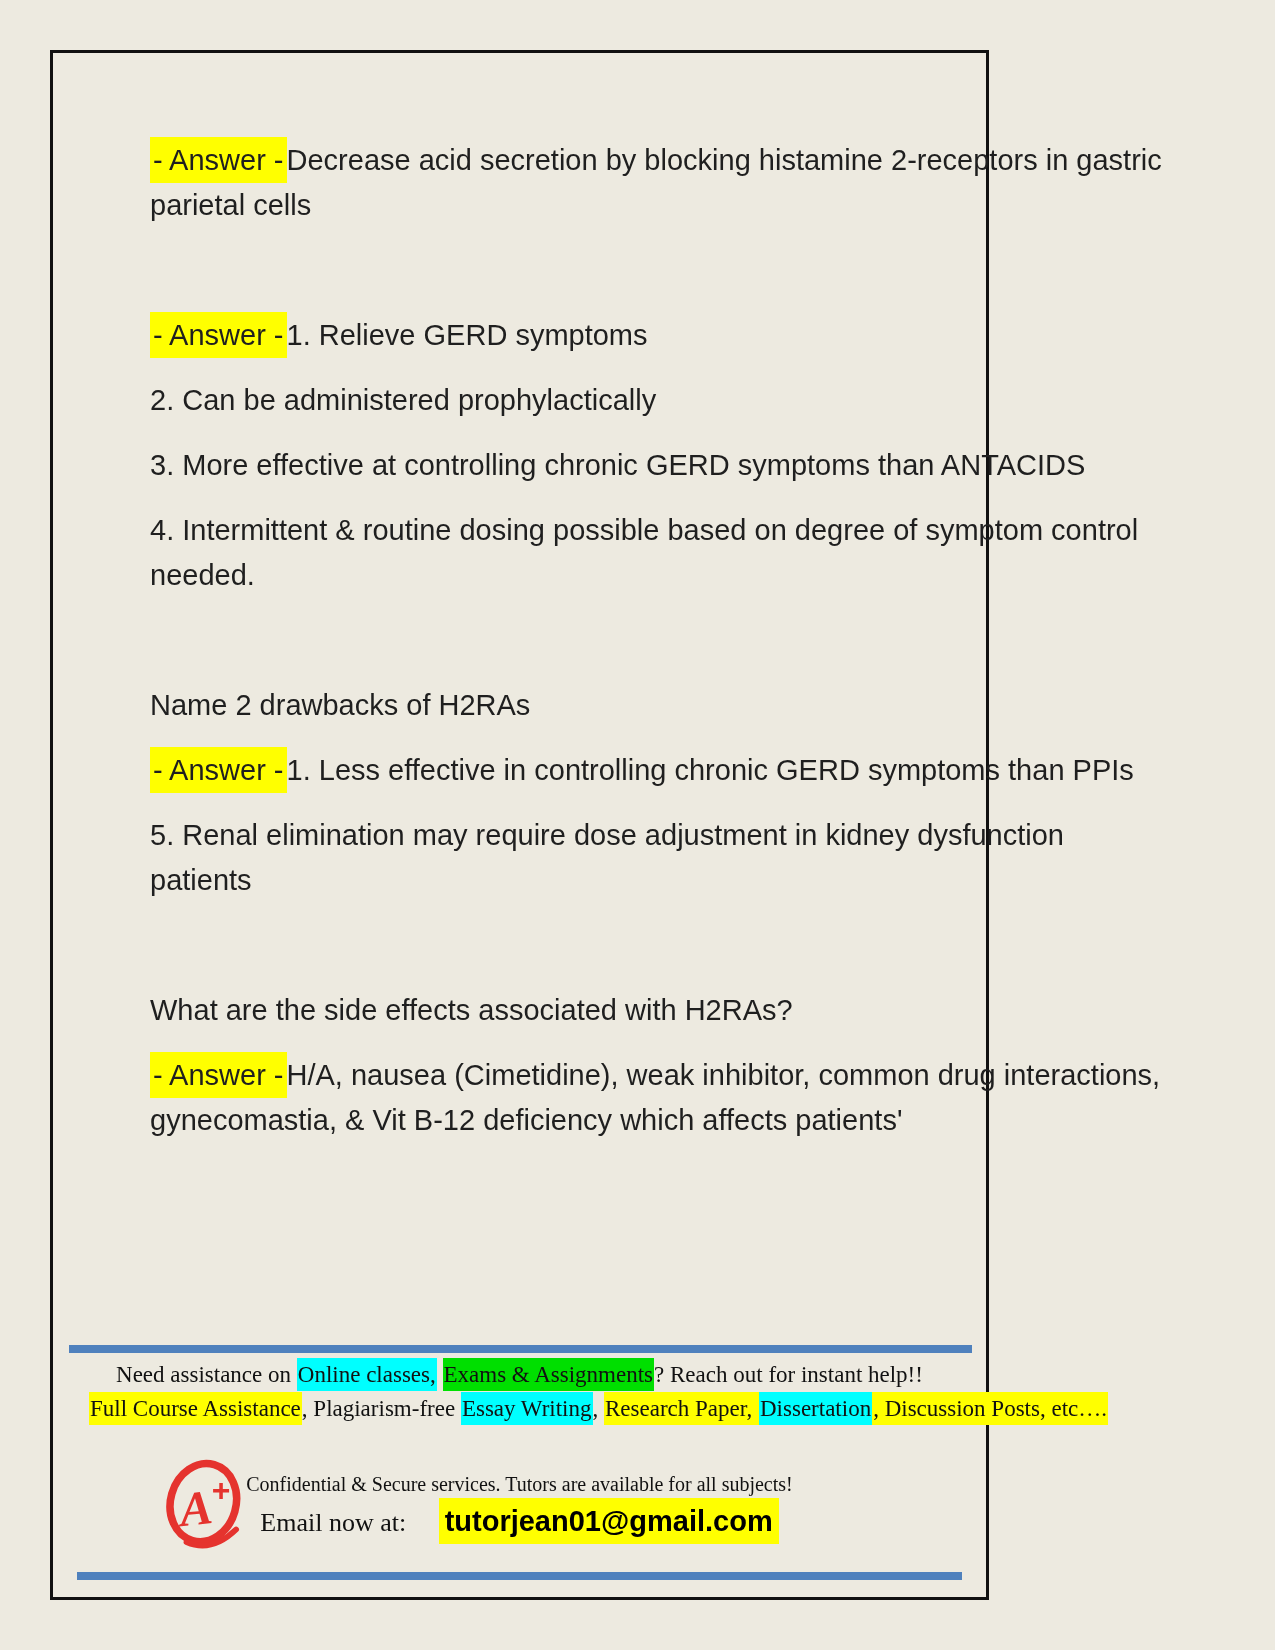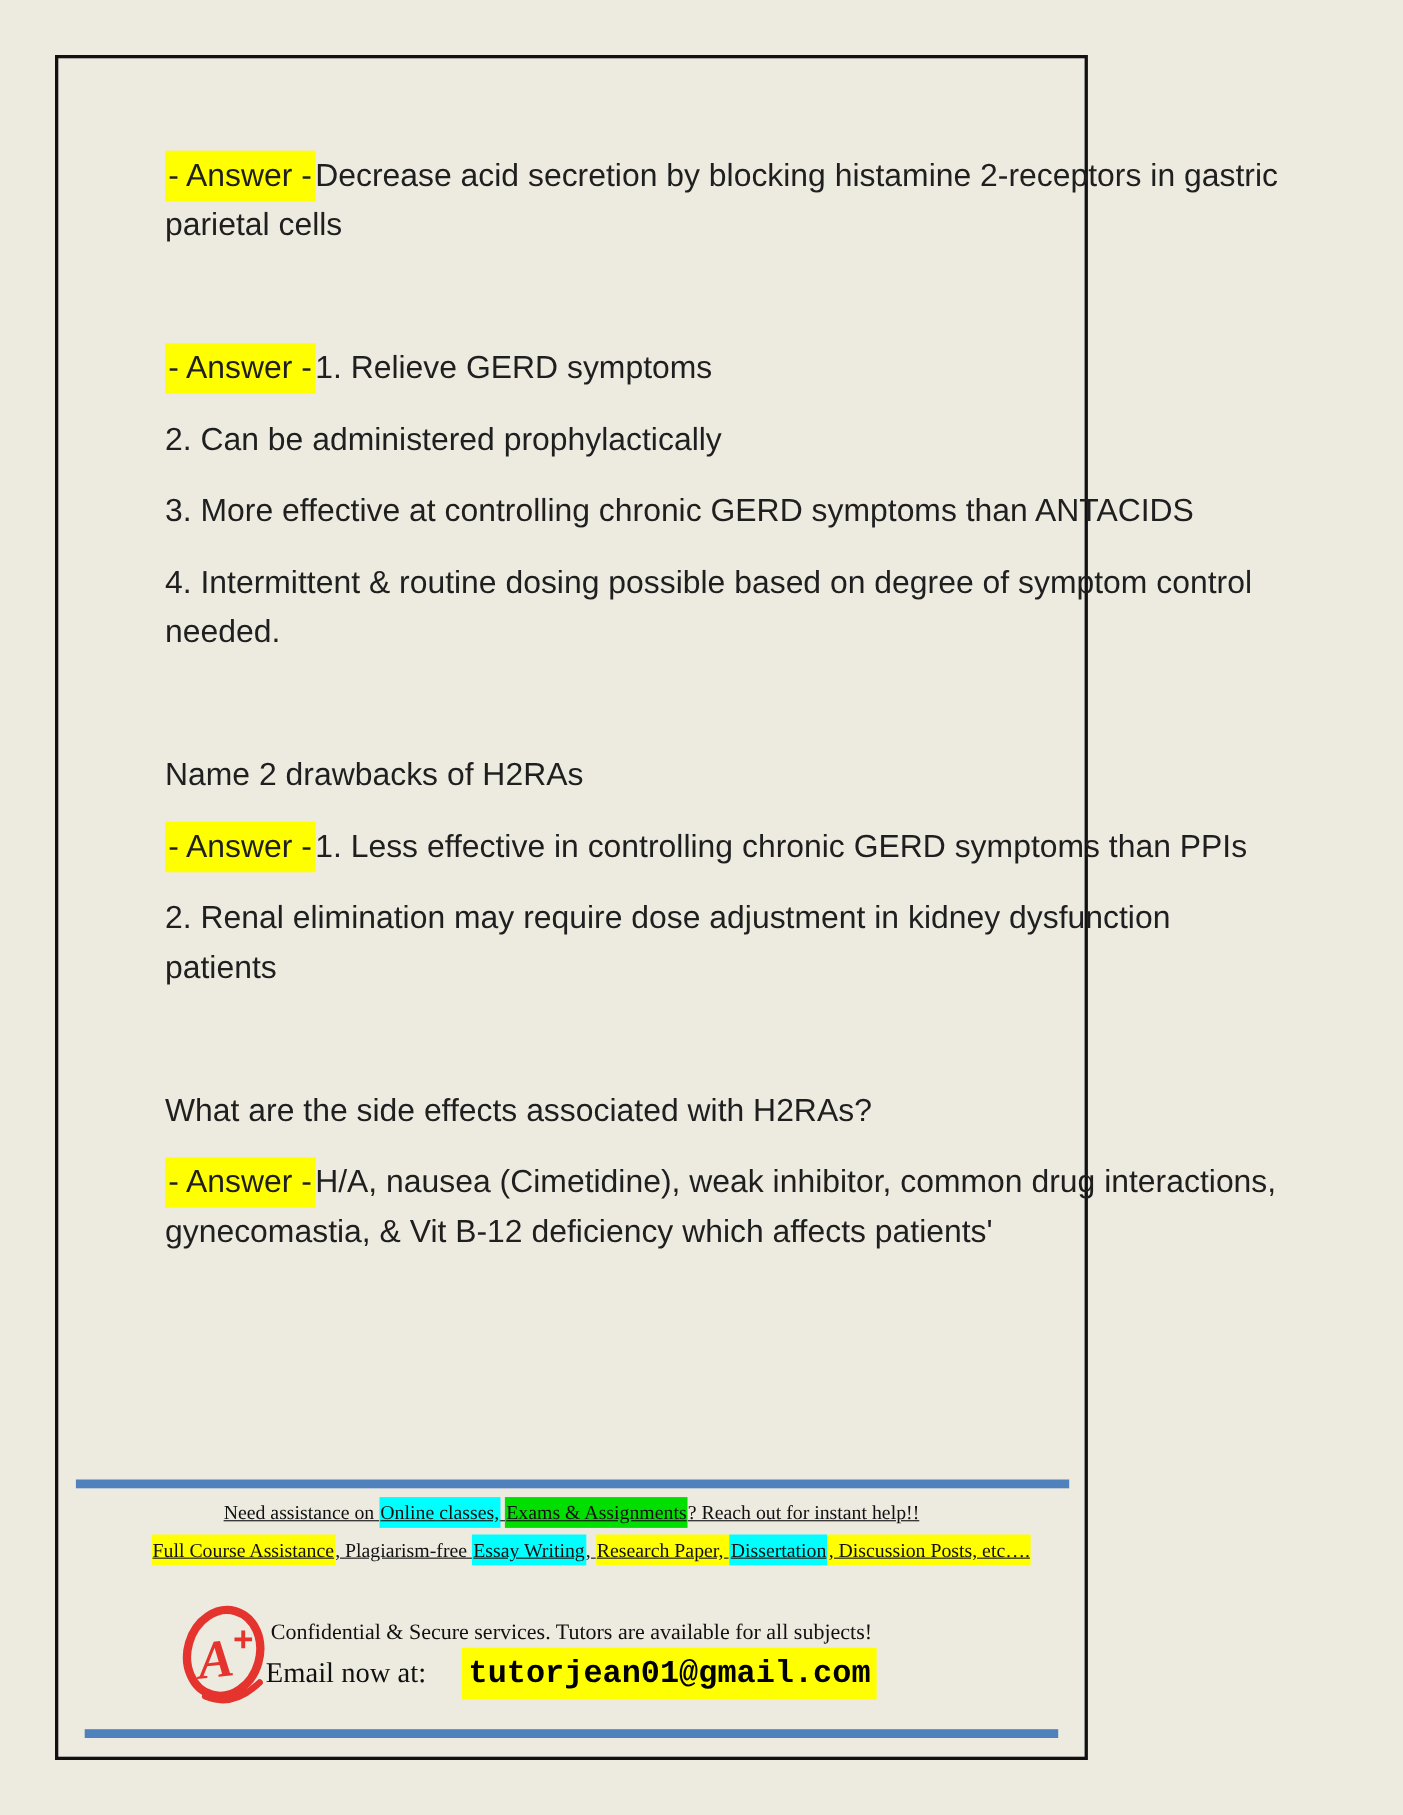--- a/index.html
+++ b/index.html
@@ -25,36 +25,36 @@
     font-size:29px;line-height:45px;
   }
   .content p.spacer{height:45px;margin:0 0 20px 0;}
   .hl{padding:7px 3px;}
   
   .divider{position:absolute;height:8px;background:var(--blue,#4f81bd);}
   .d1{top:1292px;left:16px;right:14px;}
   .d2{top:1519px;left:24px;right:24px;}
   .promo{
     position:absolute;left:0;right:0;text-align:center;
-    font-family:"Liberation Serif",serif;font-size:18px;line-height:30px;
-    color:#111;white-space:nowrap;text-decoration:underline;
+    font-family:"Liberation Serif",serif;font-size:23px;line-height:30px;
+    color:#111;white-space:nowrap;
   }
   .promo-1{top:1307px;}
   .promo-2{top:1341px;padding-left:36px;}
   .promo .hl{padding:4px 1px;}
   .services{
     position:absolute;left:0;right:0;top:1420px;text-align:center;
     font-family:"Liberation Serif",serif;font-size:20px;color:#111;
   }
   .email-row{
     position:absolute;left:0;right:0;top:1452px;text-align:center;
     font-family:"Liberation Serif",serif;font-size:26px;color:#111;
   }
   .email-addr{
-    font-family:Liberation Mono, monospace;
+    font-family:Liberation Sans, sans-serif;
     font-weight:bold;font-size:29px;
     background:var(--yellow,#ffff00);
     padding:7px 6px;margin-left:26px;
     color:#000;
   }
   .logo{position:absolute;left:110px;top:1406px;width:84px;height:94px;}
 </style>
 </head>
 <body>
 
@@ -63,21 +63,21 @@
   <div class="content" id="doc-body">
       <p class="para"><span class="hl" style="background: rgb(255, 255, 0);">- Answer -</span>Decrease acid secretion by blocking histamine 2-receptors in gastric parietal cells</p>
       <p class="spacer"></p>
       <p class="para"><span class="hl" style="background: rgb(255, 255, 0);">- Answer -</span>1. Relieve GERD symptoms</p>
       <p class="para">2. Can be administered prophylactically</p>
       <p class="para">3. More effective at controlling chronic GERD symptoms than ANTACIDS</p>
       <p class="para">4. Intermittent &amp; routine dosing possible based on degree of symptom control needed.</p>
       <p class="spacer"></p>
       <p class="para">Name 2 drawbacks of H2RAs</p>
       <p class="para"><span class="hl" style="background: rgb(255, 255, 0);">- Answer -</span>1. Less effective in controlling chronic GERD symptoms than PPIs</p>
-      <p class="para">2. Renal elimination may require dose adjustment in kidney dysfunction patients</p>
+      <p class="para">5. Renal elimination may require dose adjustment in kidney dysfunction patients</p>
       <p class="spacer"></p>
       <p class="para">What are the side effects associated with H2RAs?</p>
       <p class="para"><span class="hl" style="background: rgb(255, 255, 0);">- Answer -</span>H/A, nausea (Cimetidine), weak inhibitor, common drug interactions, gynecomastia, &amp; Vit B-12 deficiency which affects patients'</p>
     </div>
 
   <div class="divider d1"></div>
 
   <div class="promo promo-1" id="promo1"><span>Need assistance on </span><span class="hl" style="background: rgb(0, 255, 255);">Online classes,</span><span> </span><span class="hl" style="background: rgb(0, 223, 0);">Exams &amp; Assignments</span><span>? Reach out for instant help!!</span></div>
   <div class="promo promo-2" id="promo2"><span class="hl" style="background: rgb(255, 255, 0);">Full Course Assistance</span><span>, Plagiarism-free </span><span class="hl" style="background: rgb(0, 255, 255);">Essay Writing</span><span>, </span><span class="hl" style="background: rgb(255, 255, 0);">Research Paper, </span><span class="hl" style="background: rgb(0, 255, 255);">Dissertation</span><span class="hl" style="background: rgb(255, 255, 0);">, Discussion Posts, etc….</span></div>
 

